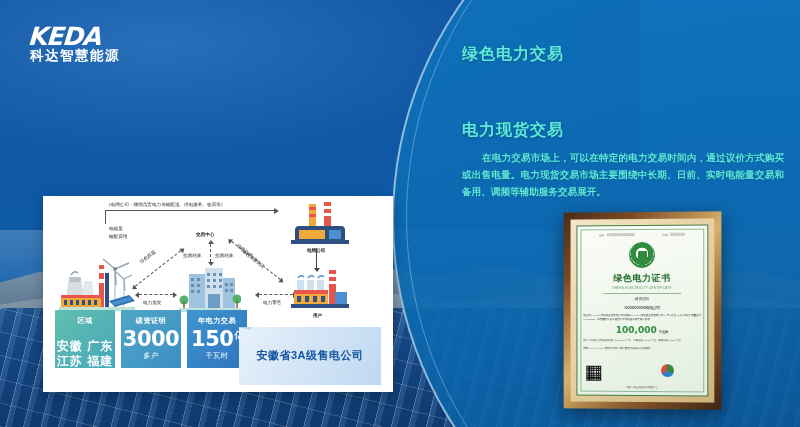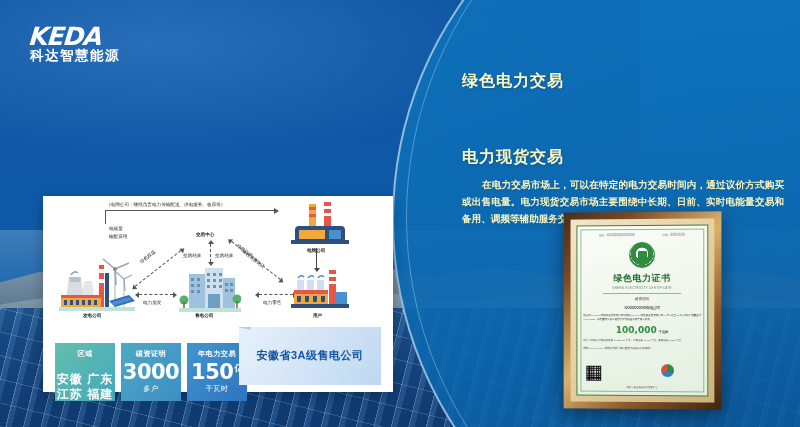--- a/index.html
+++ b/index.html
@@ -159,21 +159,21 @@
   .dg-varrow::after  { bottom: -4px; border-top: 4px solid #555; }
 
   .dg-varrow.solid { border-left: .9px solid #444; }
   .dg-varrow.down::before { display: none; }
   .dg-varrow.down::after { bottom: -4px; border-top: 4px solid #444; }
 
   
   .ico { position: absolute; }
 
   
-  .stats { position: absolute; left: 12px; top: 147px; display: flex; gap: 6px; }
+  .stats { position: absolute; left: 12px; top: 114px; display: flex; gap: 6px; }
   .stat {
     width: 60px; height: 58px;
     color: #fff; text-align: center;
     padding-top: 6px;
     position: relative;
   }
   .stat.s1 { background: linear-gradient(135deg, #63bfae 0%, #45a7bb 100%); }
   .stat.s2 { background: linear-gradient(135deg, #4ea7c6 0%, #3d8fc4 100%); }
   .stat.s3 { background: linear-gradient(135deg, #3f96cf 0%, #3073bf 100%); }
   .stat-title { font-size: 7.2px; font-weight: bold; letter-spacing: .4px; }
@@ -206,21 +206,21 @@
   .qual-line { font-size: 11px; font-weight: bold; letter-spacing: .5px; line-height: 1.45; }
   .qual-wm {
     position: absolute; left: -4px; top: 3px;
     font-size: 18px; font-weight: bold; color: rgba(120,160,200,.42);
     transform: rotate(-90deg); transform-origin: left top;
     letter-spacing: -1px; font-style: italic;
     white-space: nowrap;
   }
 
   
-  .sec { position: absolute; color: #fef9c3; margin-top: 27px; }
+  .sec { position: absolute; color: #5eead4; }
   .sec-title {
     font-size: 16px; font-weight: bold; letter-spacing: 1px;
     text-shadow: 0 1px 3px rgba(0,0,0,.2);
   }
   .sec-body {
     margin-top: 8px; width: 322px;
     font-size: 9.6px; line-height: 1.78; text-indent: 20px;
     text-align: justify; font-weight: bold;
     text-shadow: 0 1px 2px rgba(0,0,0,.14);
   }

